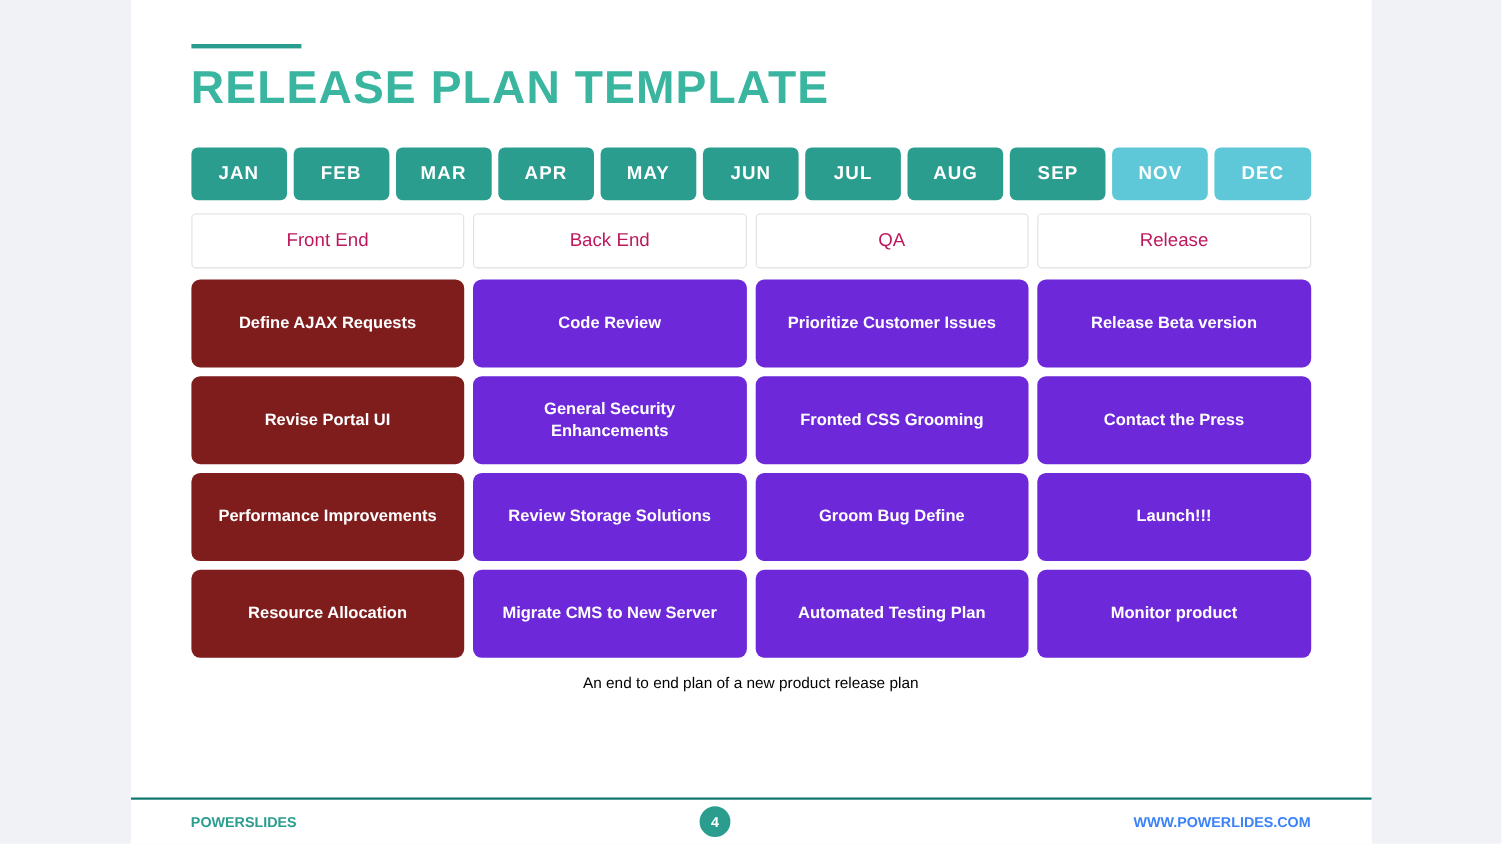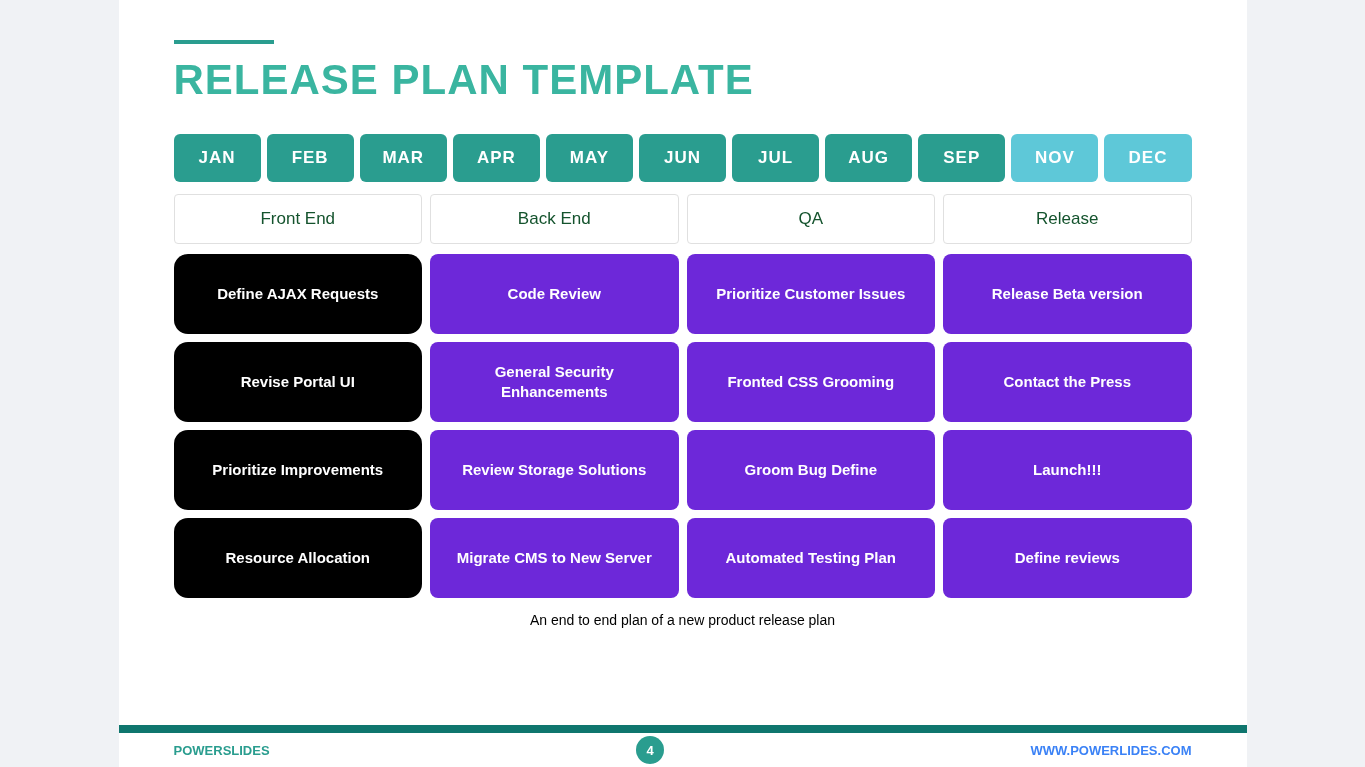--- a/index.html
+++ b/index.html
@@ -61,21 +61,21 @@
     
     .categories-row {
       display: flex;
       gap: 8px;
       margin-bottom: 10px;
     }
     .category-cell {
       flex: 1;
       background: #fff;
       border: 1.5px solid #e0e0e0;
-      color: #14532d;
+      color: #be185d;
       font-size: 17px;
       font-weight: 500;
       text-align: center;
       padding: 14px 0;
       border-radius: 4px;
     }
     
     .tasks-grid {
       display: flex;
       flex-direction: column;
@@ -93,22 +93,21 @@
       font-weight: 600;
       text-align: center;
       padding: 18px 10px;
       display: flex;
       align-items: center;
       justify-content: center;
       line-height: 1.35;
       min-height: 80px;
     }
     .task-cell.blue {
-      background: #000000;
-      border-radius: 14px;
+      background: #7f1d1d;
     }
     .task-cell.teal {
       background: #6d28d9;
     }
     
     .caption {
       text-align: center;
       color: #000000;
       font-size: 14px;
       margin-top: 14px;
@@ -116,21 +115,21 @@
     .footer {
       position: absolute;
       bottom: 0;
       left: 0;
       right: 0;
       height: 42px;
       display: flex;
       align-items: center;
       justify-content: space-between;
       padding: 0 55px;
-      border-top: 8px solid #0f766e;
+      border-top: 2px solid #0f766e;
       background: #fff;
     }
     .footer-left {
       font-size: 13px;
       font-weight: 700;
       color: #1a1a2e;
     }
     .footer-left span {
       color: #2a9d8f;
     }
@@ -190,30 +189,30 @@
         <div class="task-cell teal">Prioritize Customer Issues</div>
         <div class="task-cell teal">Release Beta version</div>
       </div>
       <div class="tasks-row">
         <div class="task-cell blue">Revise Portal UI</div>
         <div class="task-cell teal">General Security Enhancements</div>
         <div class="task-cell teal">Fronted CSS Grooming</div>
         <div class="task-cell teal">Contact the Press</div>
       </div>
       <div class="tasks-row">
-        <div class="task-cell blue">Prioritize Improvements</div>
+        <div class="task-cell blue">Performance Improvements</div>
         <div class="task-cell teal">Review Storage Solutions</div>
         <div class="task-cell teal">Groom Bug Define</div>
         <div class="task-cell teal">Launch!!!</div>
       </div>
       <div class="tasks-row">
         <div class="task-cell blue">Resource Allocation</div>
         <div class="task-cell teal">Migrate CMS to New Server</div>
         <div class="task-cell teal">Automated Testing Plan</div>
-        <div class="task-cell teal">Define reviews</div>
+        <div class="task-cell teal">Monitor product</div>
       </div>
     </div>
 
   <p class="caption">An end to end plan of a new product release plan</p>
 
   <div class="footer">
     <div class="footer-left">
       <span>POWER</span><span style="color:#2a9d8f;">SLIDES</span>
     </div>
     <div class="footer-center">4</div>

